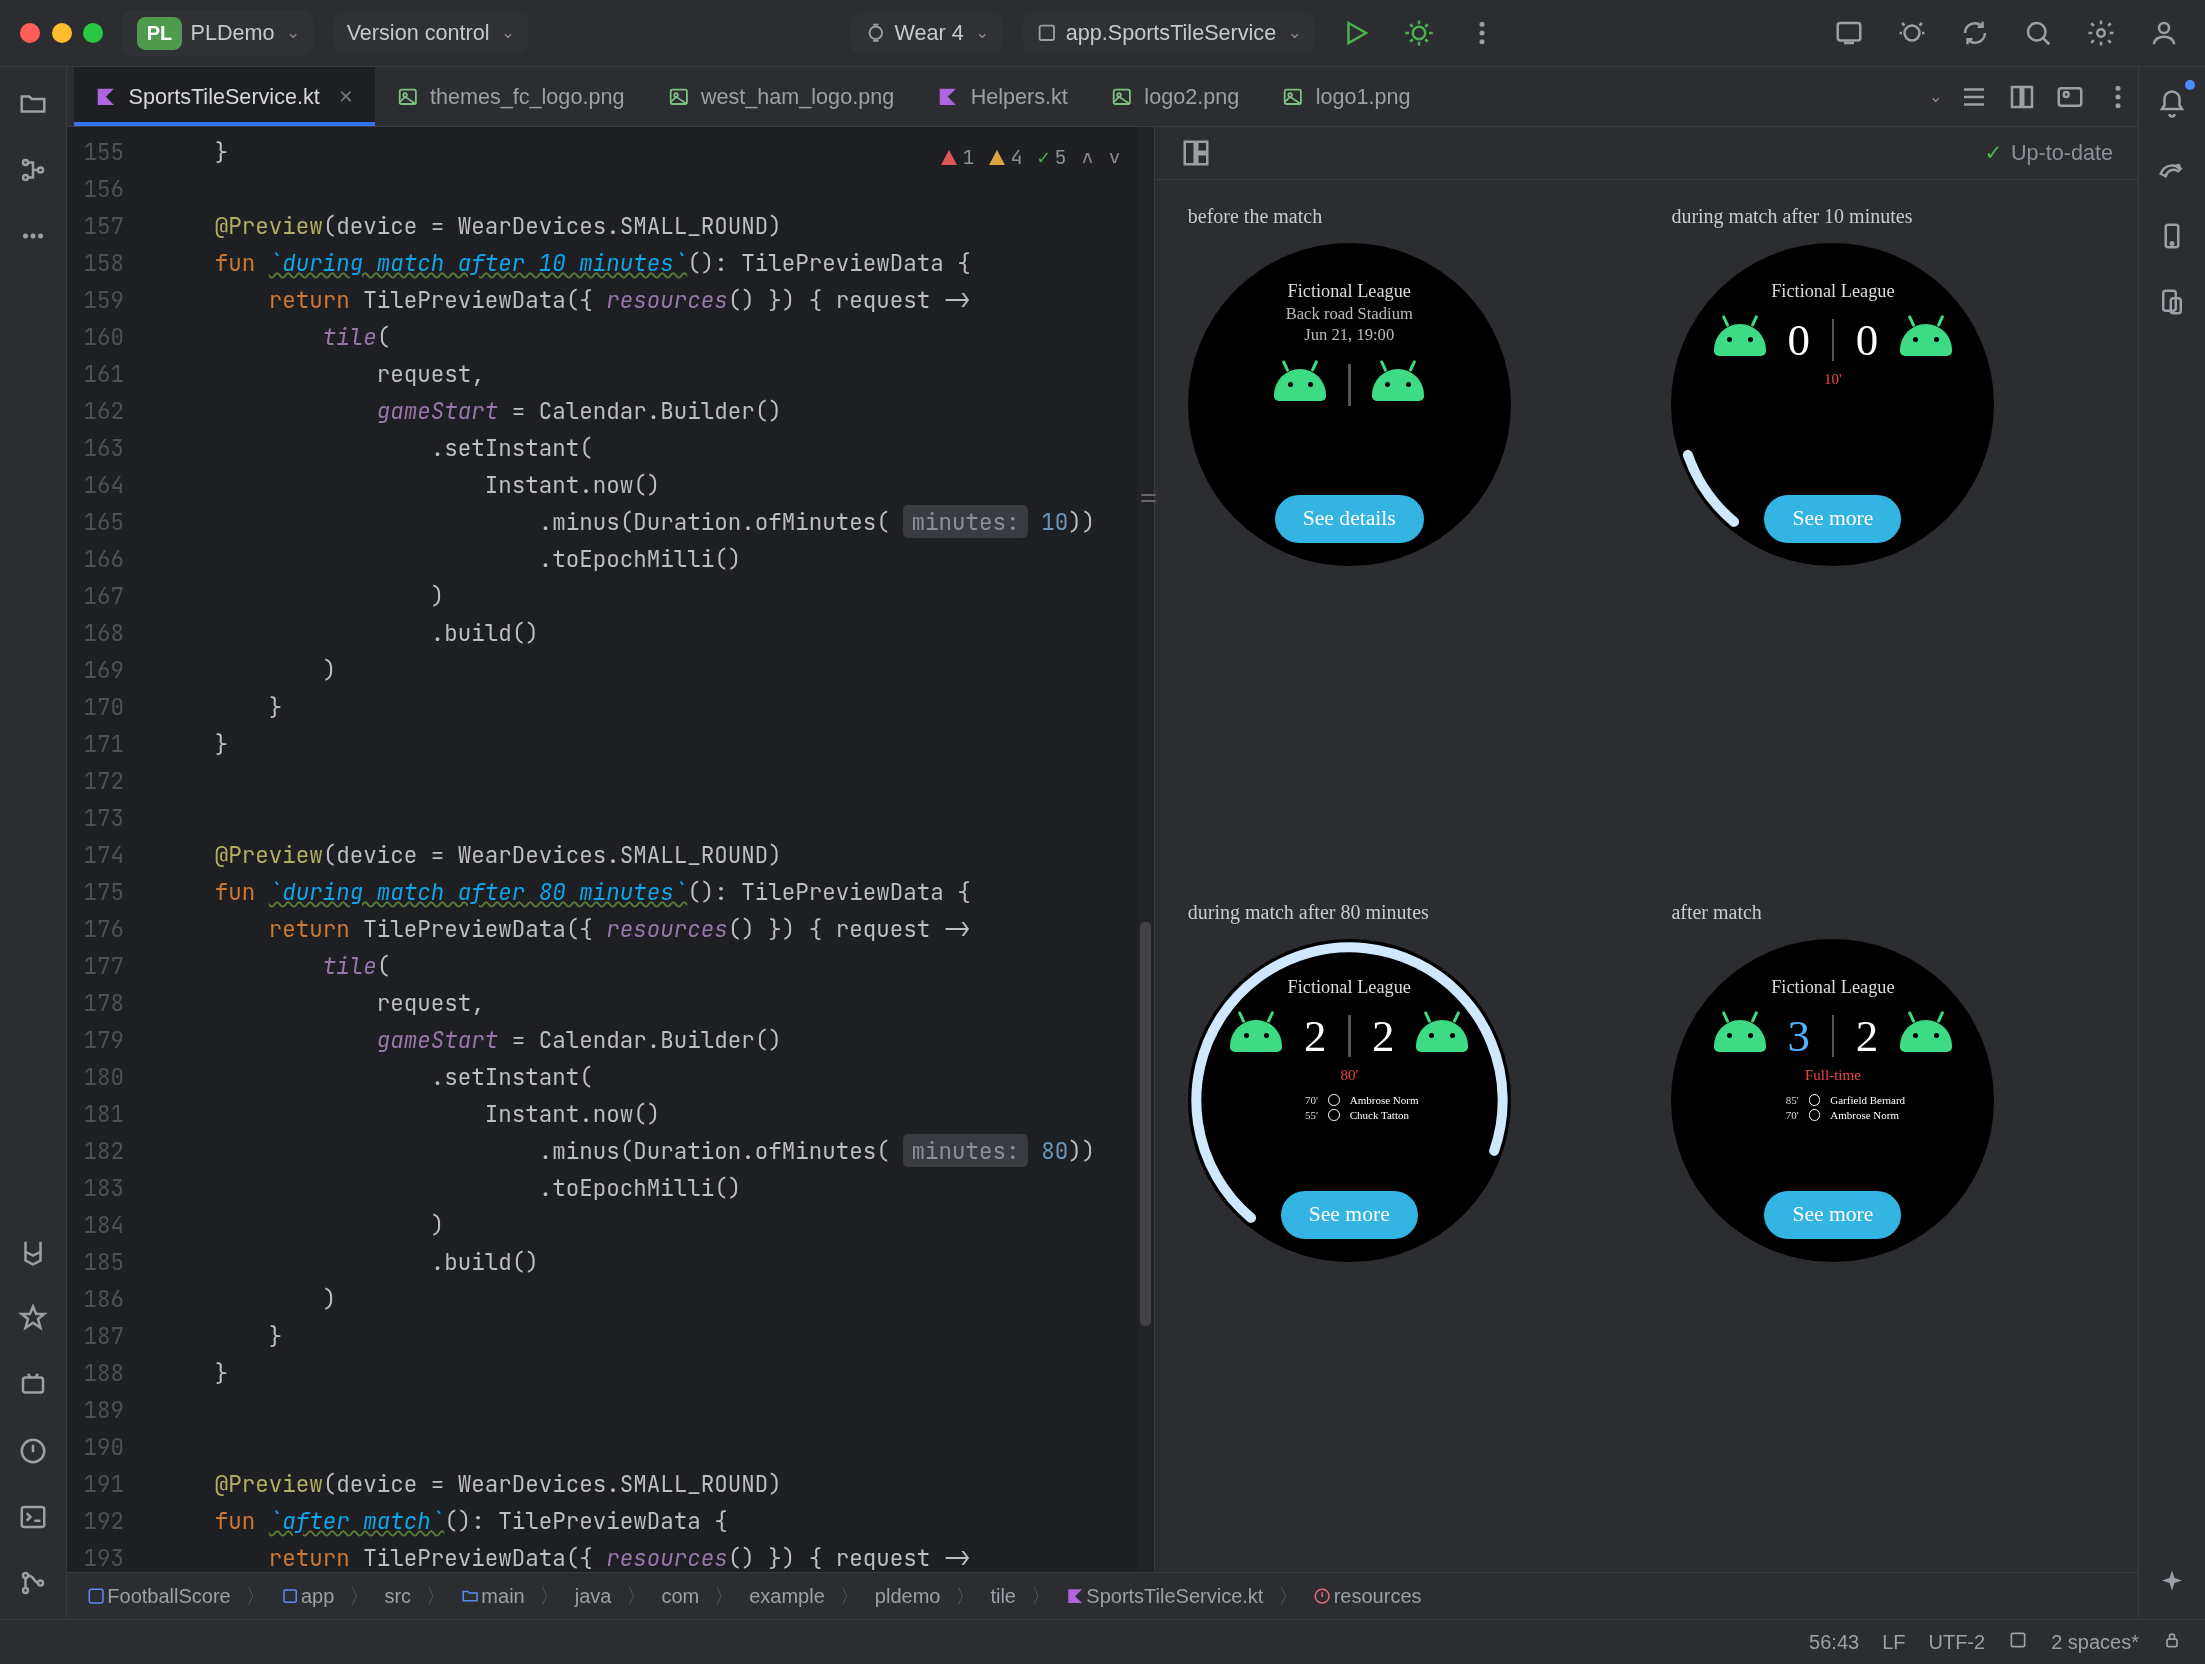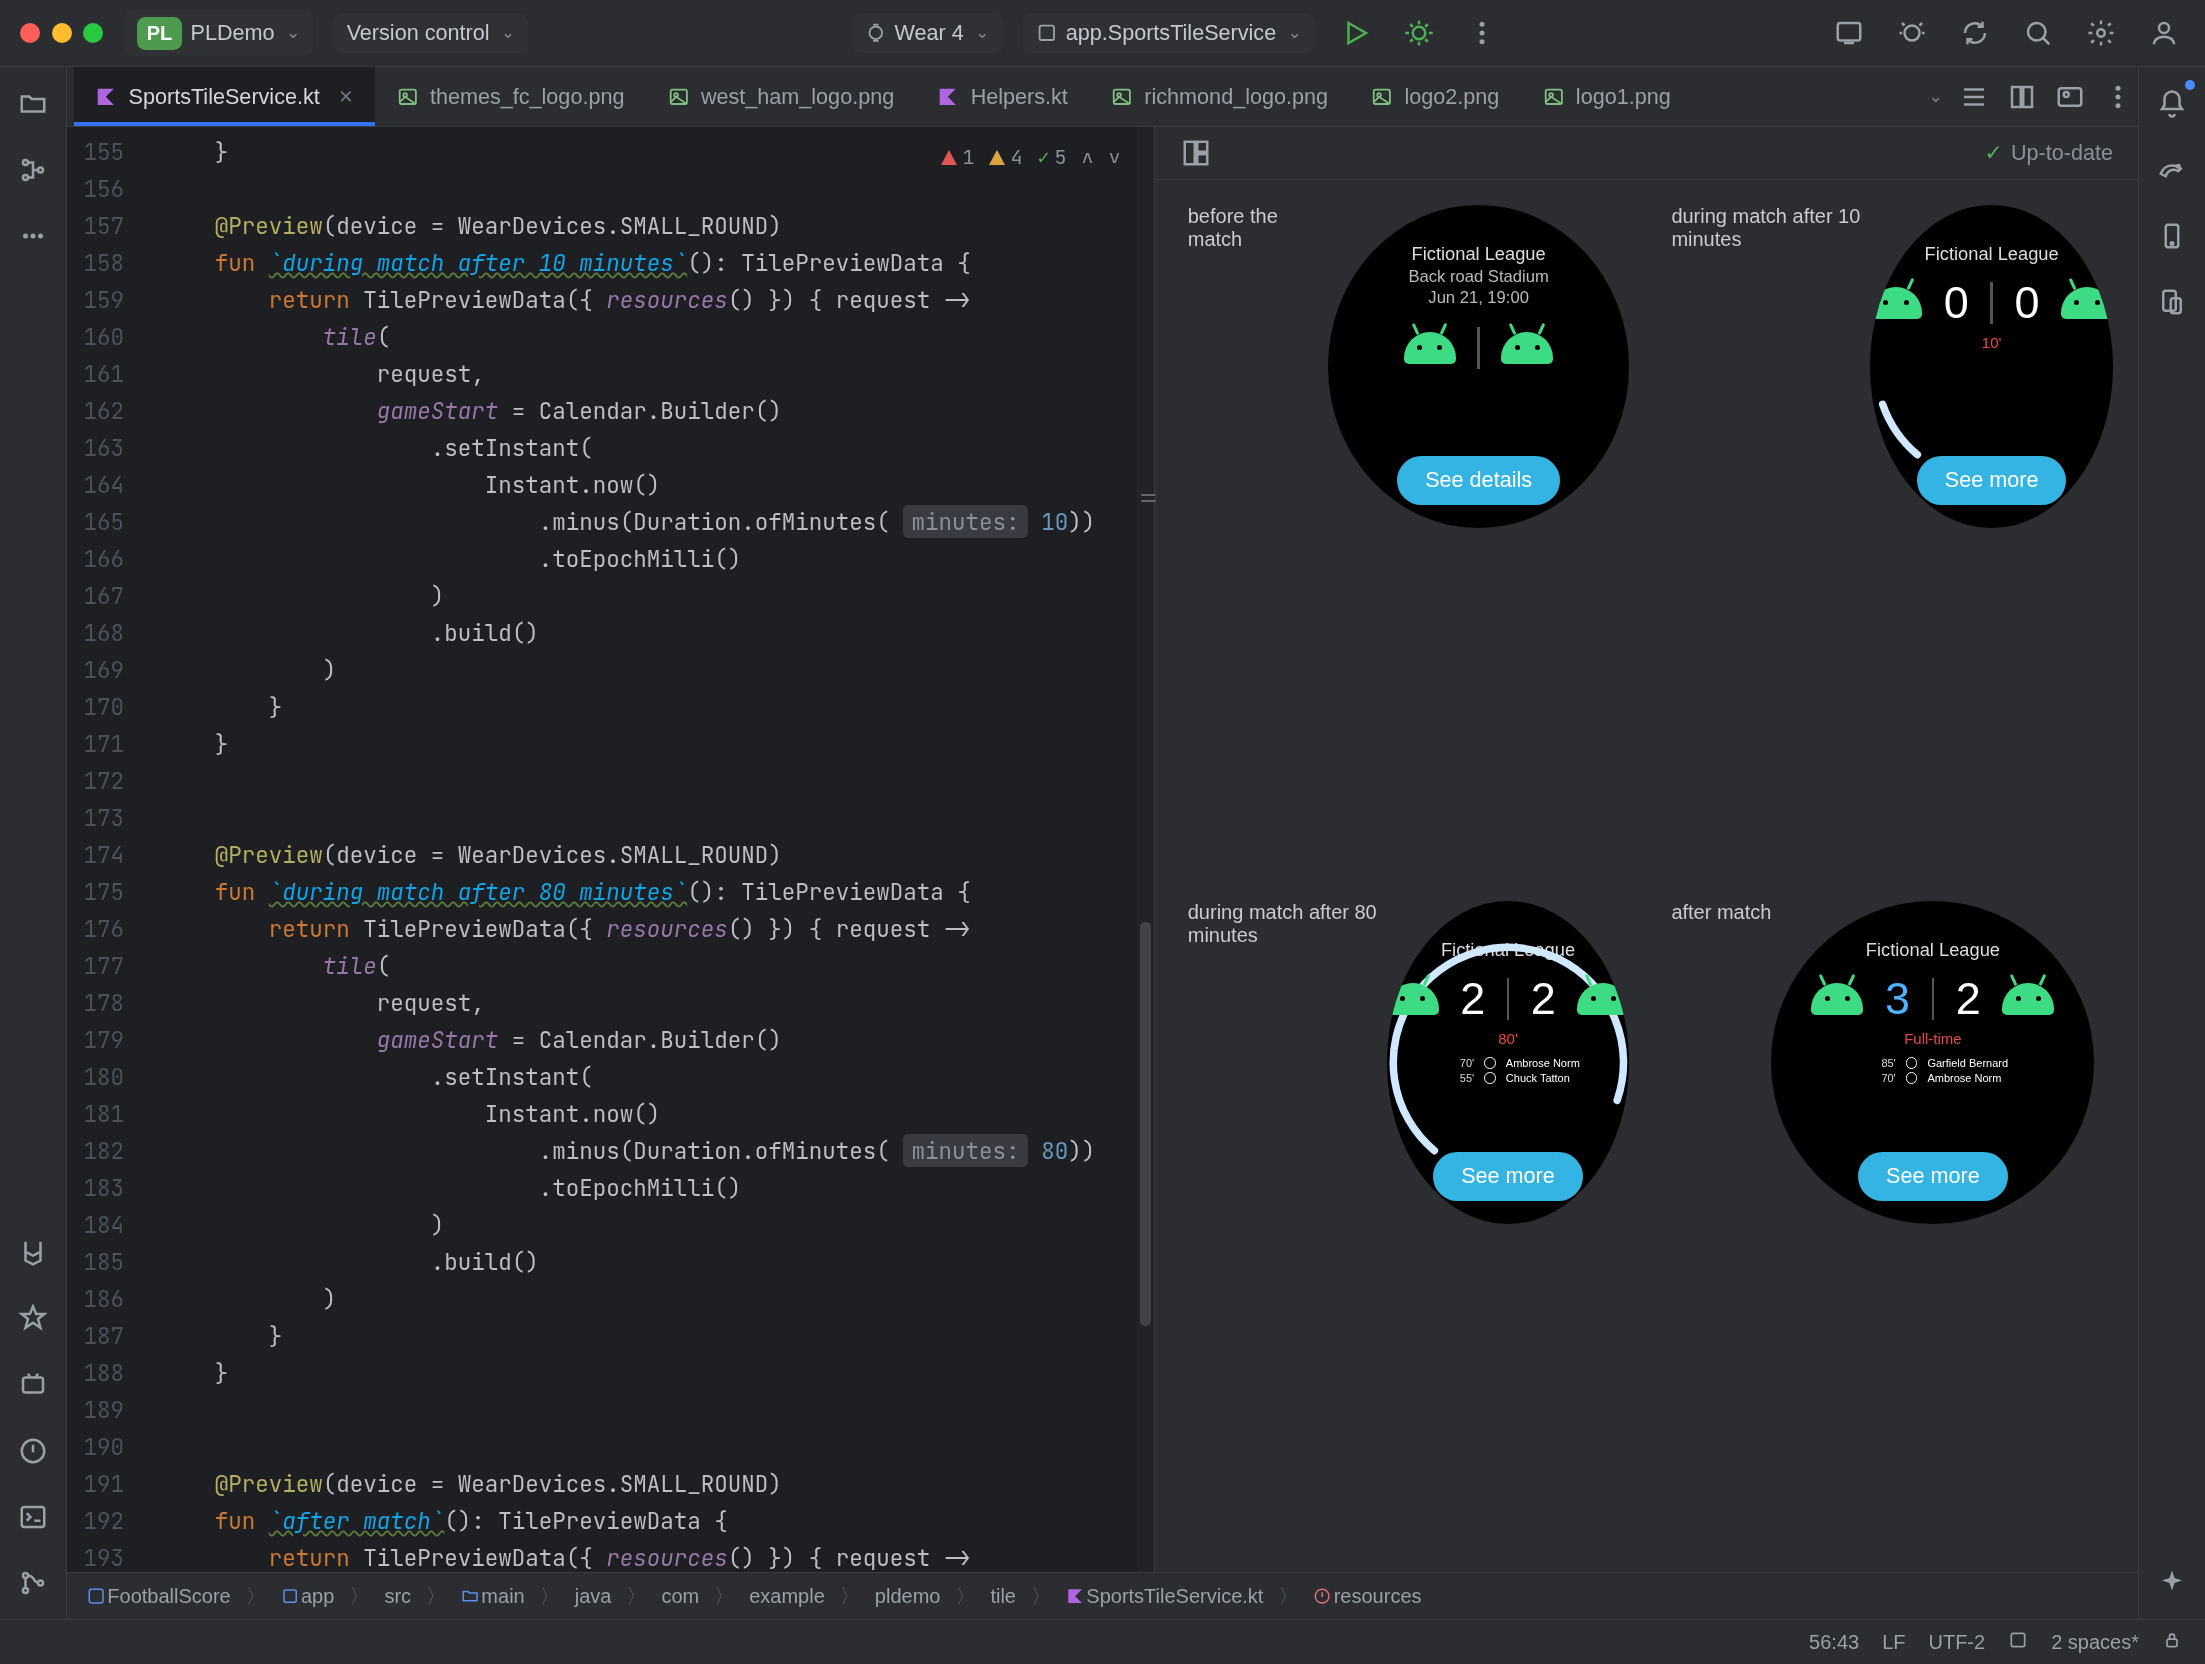--- a/index.html
+++ b/index.html
@@ -159,21 +159,21 @@
       justify-content: space-between; padding: 0 25px;
       border-bottom: 0.8px solid var(--border);
     }
     .uptodate { color: #8a8f98; display: flex; align-items: center; gap: 8.3px; }
     .uptodate .chk { color: #4caf50; }
     .preview-body {
       flex: 1; padding: 25px 25px 25px 33px; overflow: auto;
       display: grid; grid-template-columns: 1fr 1fr; grid-template-rows: 1fr 1fr;
       gap: 50px 42px;
     }
-    .watch-cell { display: flex; flex-direction: row; }
+    .watch-cell { display: flex; flex-direction: column; font-family: Liberation Serif, serif; }
     .watch-label { color: #c9cbd1; font-size: 20px; margin-bottom: 15px; }
     .watchface {
       width: 323px; height: 323px; border-radius: 50%;
       background: var(--watch-black);
       position: relative;
       display: flex; flex-direction: column; align-items: center;
       color: #fff;
       font-size: 16.6px;
       overflow: hidden;
     }
@@ -438,28 +438,20 @@
             <circle cx="9" cy="10" r="2"></circle>
             <path d="M3 18l6-6 12 8"></path>
           </svg>
         <span>west_ham_logo.png</span>
       </div>
       <div class="tab">
         <svg class="file-ico" viewBox="0 0 24 24">
             <path fill="#b065e0" d="M3 3h18L12 12l9 9H3z"></path>
           </svg>
         <span>Helpers.kt</span>
-      </div>
-      <div class="tab">
-        <svg class="file-ico" viewBox="0 0 24 24" fill="none" stroke="#7fbf7f" stroke-width="2">
-            <rect x="3" y="4" width="18" height="16" rx="2"></rect>
-            <circle cx="9" cy="10" r="2"></circle>
-            <path d="M3 18l6-6 12 8"></path>
-          </svg>
-        <span>richmond_logo.png</span>
       </div>
       <div class="tab">
         <svg class="file-ico" viewBox="0 0 24 24" fill="none" stroke="#7fbf7f" stroke-width="2">
             <rect x="3" y="4" width="18" height="16" rx="2"></rect>
             <circle cx="9" cy="10" r="2"></circle>
             <path d="M3 18l6-6 12 8"></path>
           </svg>
         <span>logo2.png</span>
       </div>
       <div class="tab">

